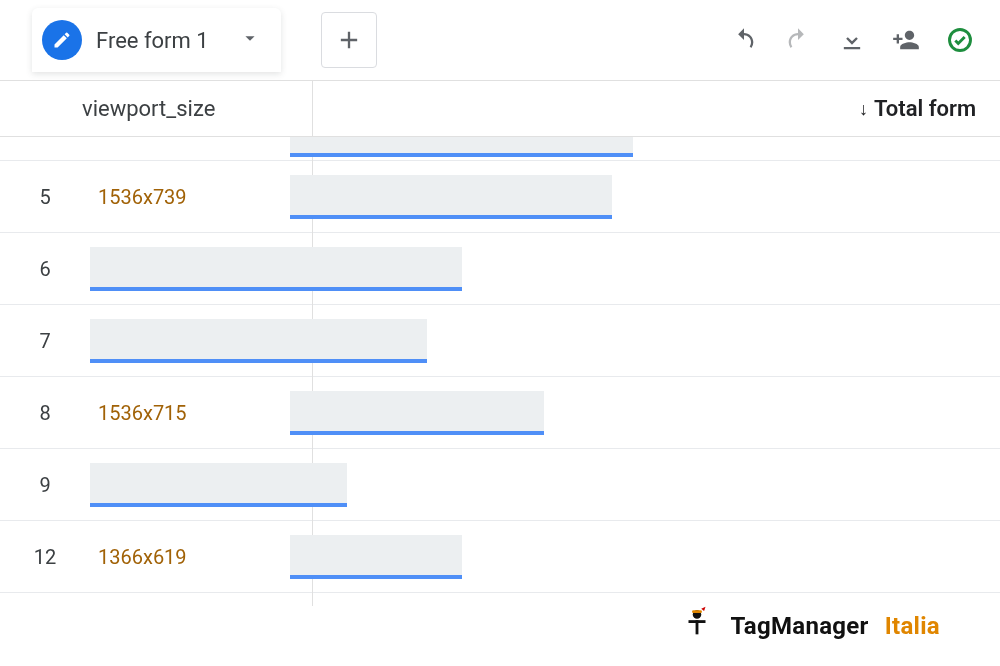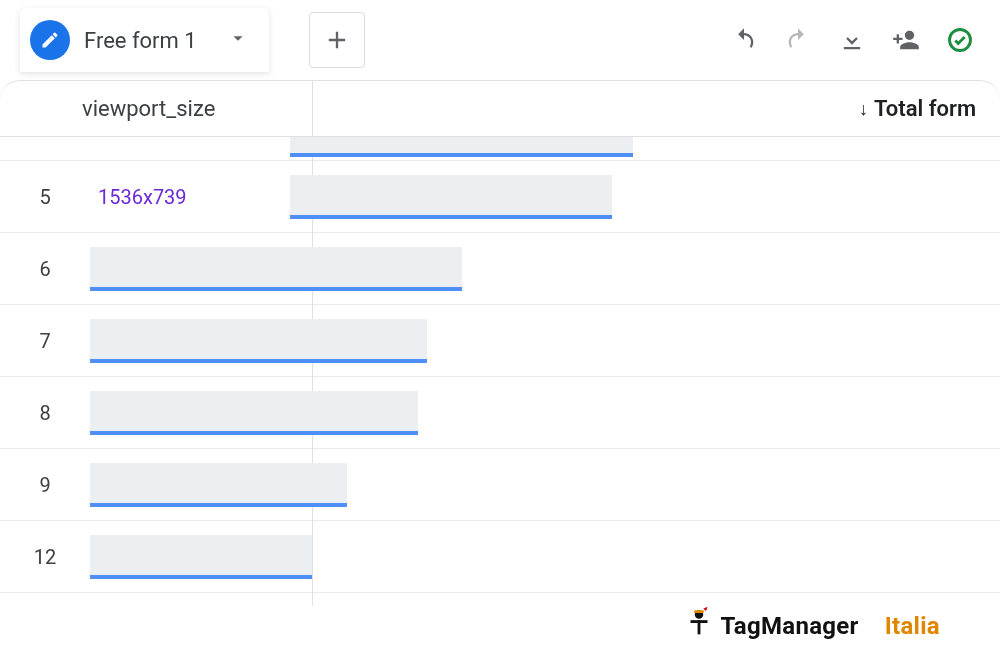--- a/index.html
+++ b/index.html
@@ -10,21 +10,21 @@
     height: 666px;
     overflow: hidden;
     position: relative;
     color: #3c4043;
   }
 
   
   .top-area {
     position: relative;
     height: 80px;
-    padding-left: 20px;
+    padding-left: 32px;
     padding-right: 24px;
     display: flex;
     align-items: center;
     gap: 24px;
   }
   .tab {
     display: flex;
     align-items: center;
     height: 64px;
     background: #fff;
@@ -57,21 +57,20 @@
 
   .toolbar { display: flex; align-items: center; gap: 22px; }
   .tool-btn { width: 32px; height: 32px; display: flex; align-items: center; justify-content: center; cursor: pointer; }
   .tool-btn svg { width: 28px; height: 28px; fill: #5f6368; }
   .check-circle svg { fill: none; stroke: #1e8e3e; stroke-width: 2.5; }
 
   
   .table {
     margin-top: 0;
     border-top: 1px solid #e0e0e0;
-    border-radius: 20px;
   }
   .header-row {
     display: flex;
     align-items: center;
     height: 56px;
     border-bottom: 1px solid #e0e0e0;
     font-size: 20px;
     color: #3c4043;
   }
   .header-dim { padding-left: 82px; font-size: 22px; color: #3c4043; }
@@ -86,21 +85,21 @@
   .header-metric .sort-arrow { font-size: 18px; }
 
   .data-row {
     display: flex;
     align-items: center;
     height: 72px;
     border-bottom: 1px solid #e8eaed;
     font-size: 20px;
   }
   .rank-cell { width: 90px; text-align: center; color: #3c4043; }
-  .dim-cell  { width: 200px; padding-left: 8px; color: #6d28d9; }
+  .dim-cell  { width: 200px; padding-left: 8px; color: #a16207; }
   .bar-cell  { flex: 1; padding-right: 24px; }
 
   .bar-wrap {
     position: relative;
     height: 44px;
   }
   .bar-fill {
     position: absolute;
     left: 0; top: 0; bottom: 4px;
     background: #eceff1;
@@ -123,28 +122,28 @@
   .partial-row .bar-fill { top: 0; bottom: 4px; }
   .partial-row .bar-line { bottom: 0; }
 
   
   .footer-logo {
     position: absolute;
     right: 60px;
     bottom: 20px;
     display: flex;
     align-items: center;
-    gap: 4px;
+    gap: 16px;
     font-size: 24px;
     font-weight: 700;
     letter-spacing: 0.3px;
   }
   .footer-logo .tm-icon svg { width: 34px; height: 34px; }
   .footer-logo .w1 { color: #111; }
-  .footer-logo .w2 { color: #e08600; margin-left: 22px; }
+  .footer-logo .w2 { color: #e08600; }
 
   
   .chart-border-left {
     position: absolute;
     left: 312px;
     top: 80px;
     bottom: 60px;
     width: 1px;
     background: #e0e0e0;
   }
@@ -253,38 +252,40 @@
         <div class="rank-cell">7</div>
         <div class="bar-cell">
           <div class="bar-wrap">
             <div class="bar-fill" style="width:38%"></div>
             <div class="bar-line" style="width:38%"></div>
           </div>
         </div>
       </div>
       <div class="data-row">
         <div class="rank-cell">8</div>
+        <div class="dim-cell">1536x715</div>
         <div class="bar-cell">
           <div class="bar-wrap">
             <div class="bar-fill" style="width:37%"></div>
             <div class="bar-line" style="width:37%"></div>
           </div>
         </div>
       </div>
       <div class="data-row">
         <div class="rank-cell">9</div>
         <div class="bar-cell">
           <div class="bar-wrap">
             <div class="bar-fill" style="width:29%"></div>
             <div class="bar-line" style="width:29%"></div>
           </div>
         </div>
       </div>
       <div class="data-row">
         <div class="rank-cell">12</div>
+        <div class="dim-cell">1366x619</div>
         <div class="bar-cell">
           <div class="bar-wrap">
             <div class="bar-fill" style="width:25%"></div>
             <div class="bar-line" style="width:25%"></div>
           </div>
         </div>
       </div>
     </div>
 </div>
 

